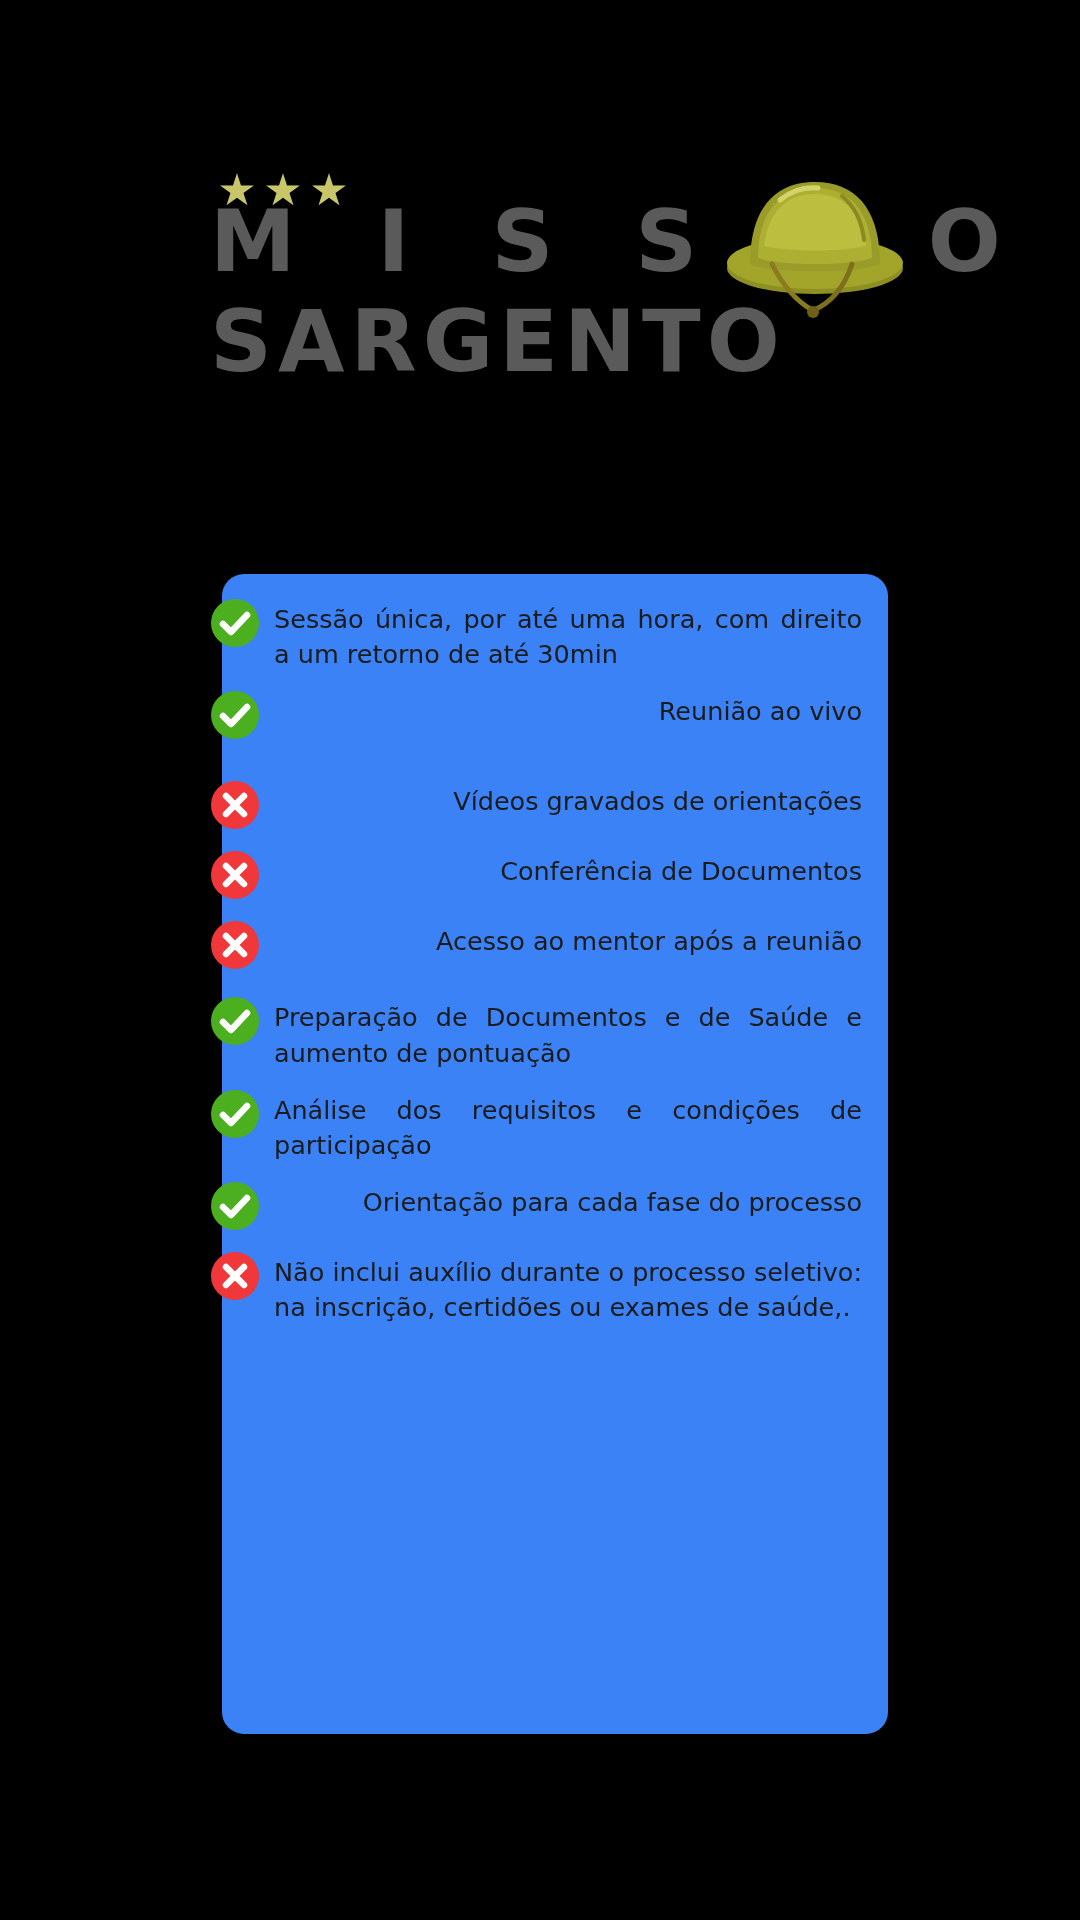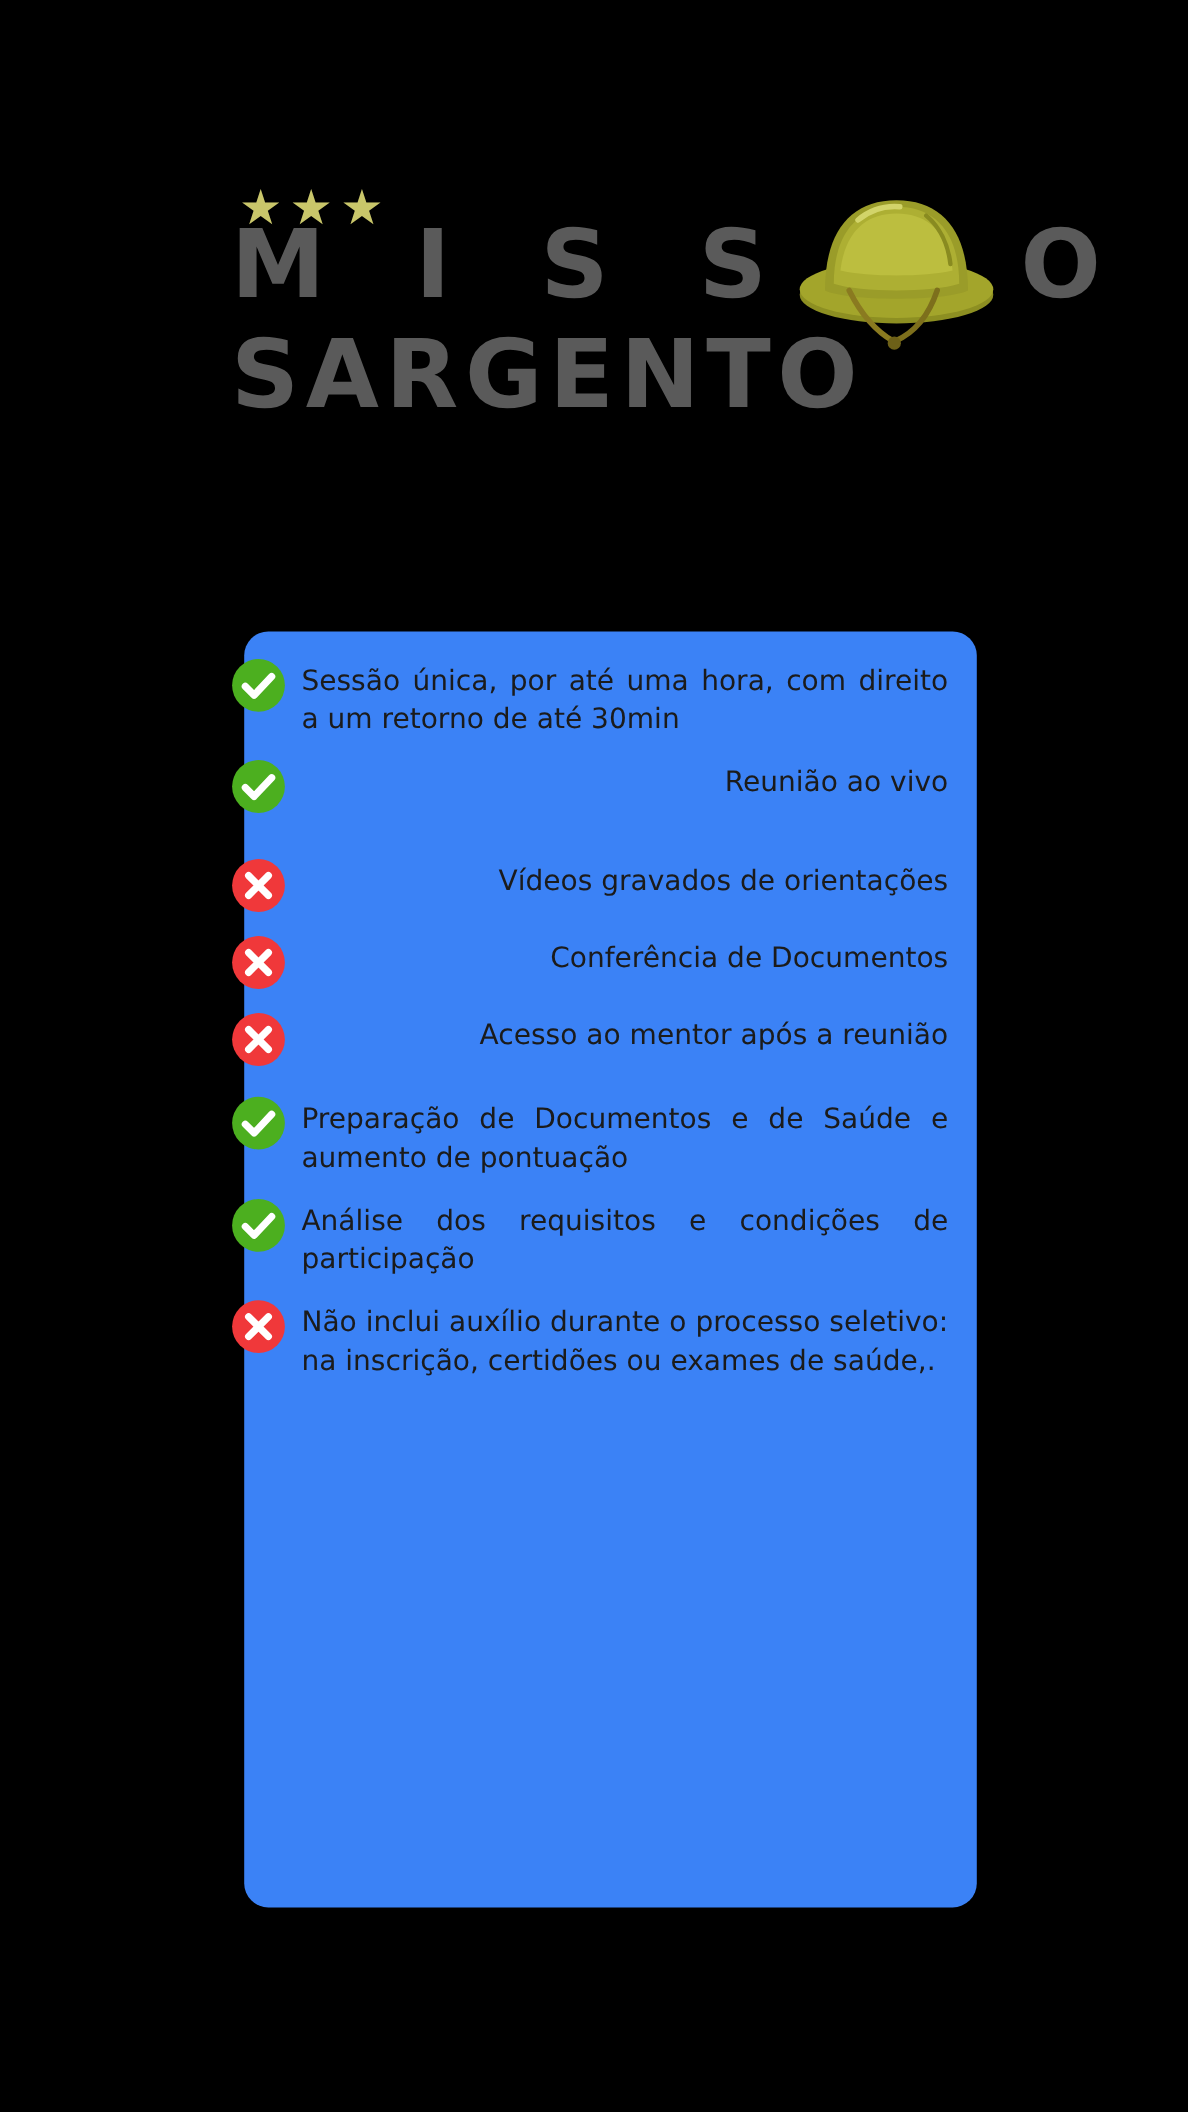--- a/index.html
+++ b/index.html
@@ -235,20 +235,29 @@
       <div class="feature-row">
         <span class="mark">
           <svg viewBox="0 0 54 54" width="54" height="54">
               <circle cx="27" cy="27" r="24" fill="#4caf1f"></circle>
               <path d="M15 28 L23 36 L39 19" stroke="#ffffff" stroke-width="6.5" fill="none" stroke-linecap="round" stroke-linejoin="round"></path>
             </svg>
         </span>
         <span class="feature-text">Análise dos requisitos e condições de participação</span>
       </div>
 
+      <div class="feature-row">
+        <span class="mark">
+          <svg viewBox="0 0 54 54" width="54" height="54">
+              <circle cx="27" cy="27" r="24" fill="#4caf1f"></circle>
+              <path d="M15 28 L23 36 L39 19" stroke="#ffffff" stroke-width="6.5" fill="none" stroke-linecap="round" stroke-linejoin="round"></path>
+            </svg>
+        </span>
+        <span class="feature-text nowrapjust">Orientação para cada fase do processo</span>
+      </div>
 
       <div class="feature-row">
         <span class="mark">
           <svg viewBox="0 0 54 54" width="54" height="54">
               <circle cx="27" cy="27" r="24" fill="#f0383a"></circle>
               <path d="M18 18 L36 36 M36 18 L18 36" stroke="#ffffff" stroke-width="6.5" fill="none" stroke-linecap="round"></path>
             </svg>
         </span>
         <span class="feature-text">Não inclui auxílio durante o processo seletivo: na inscrição, certidões ou exames de saúde,.</span>
       </div>

